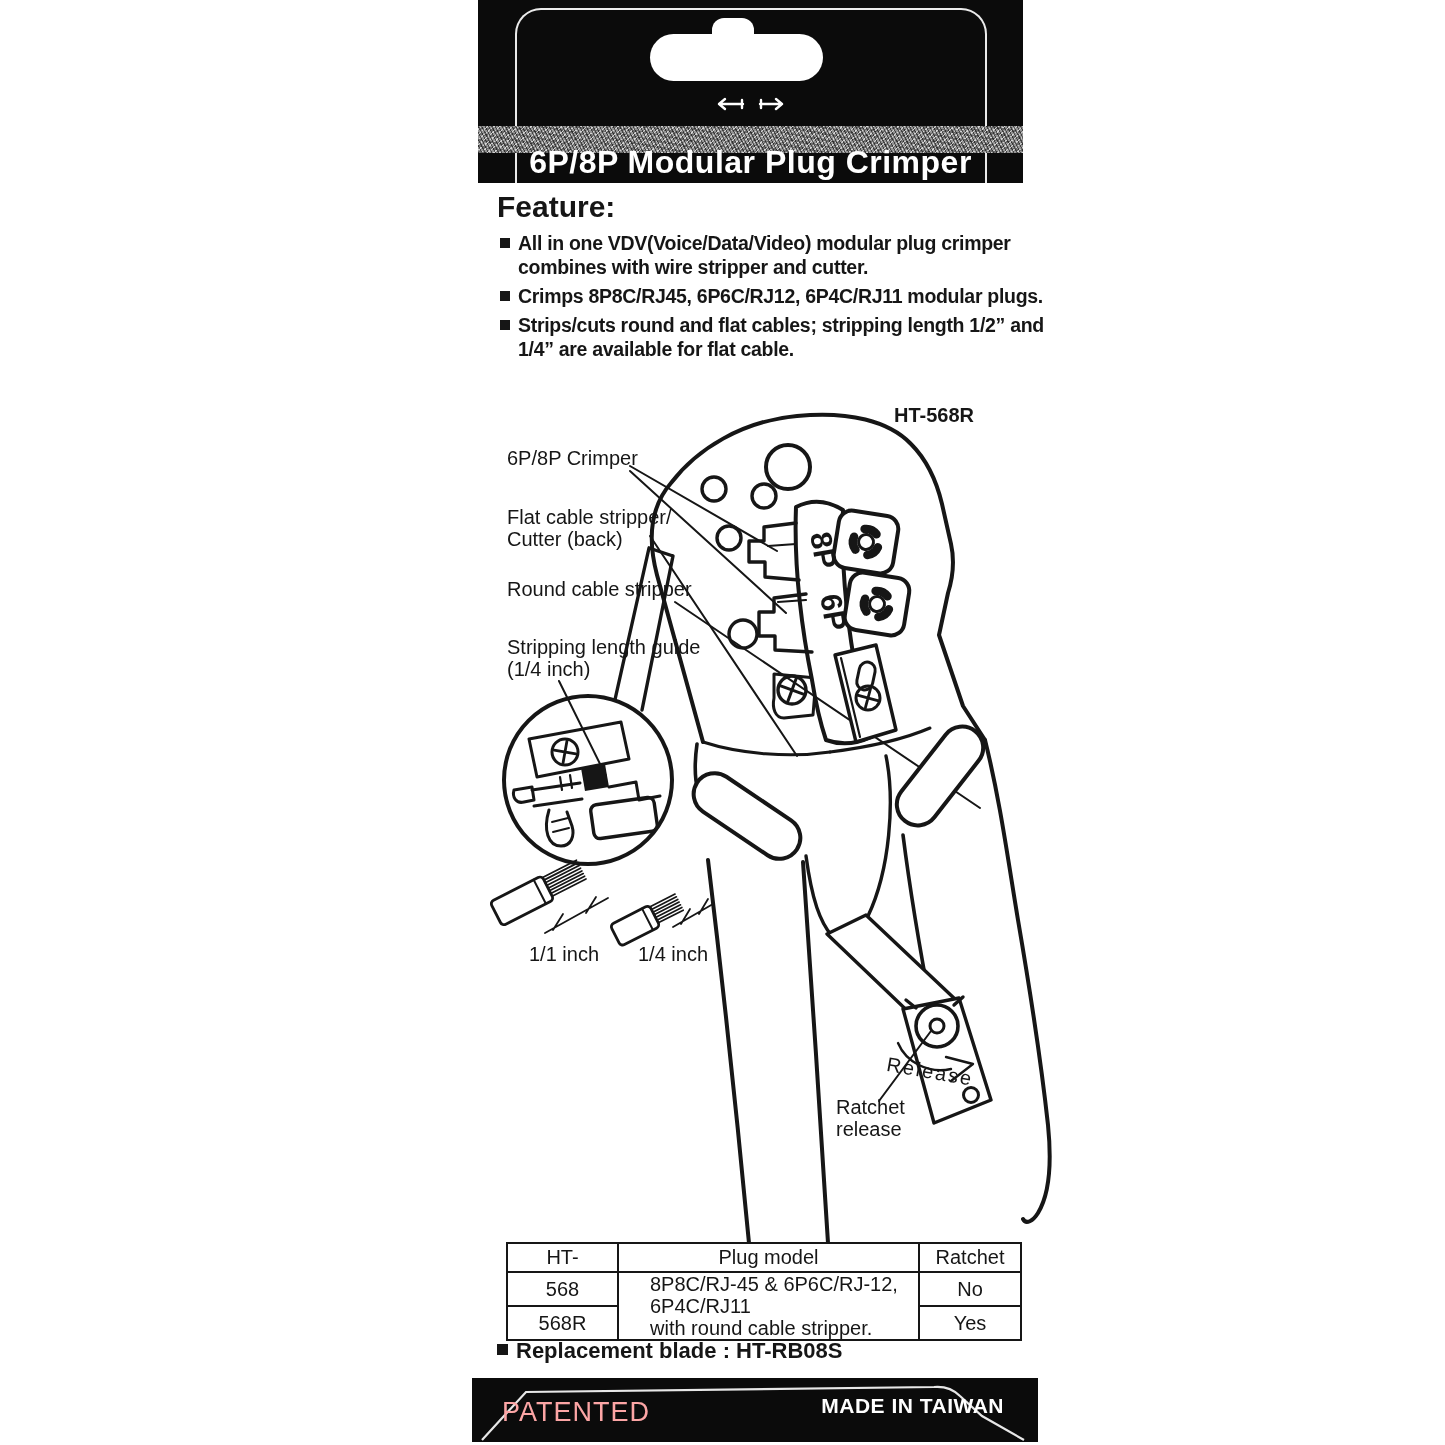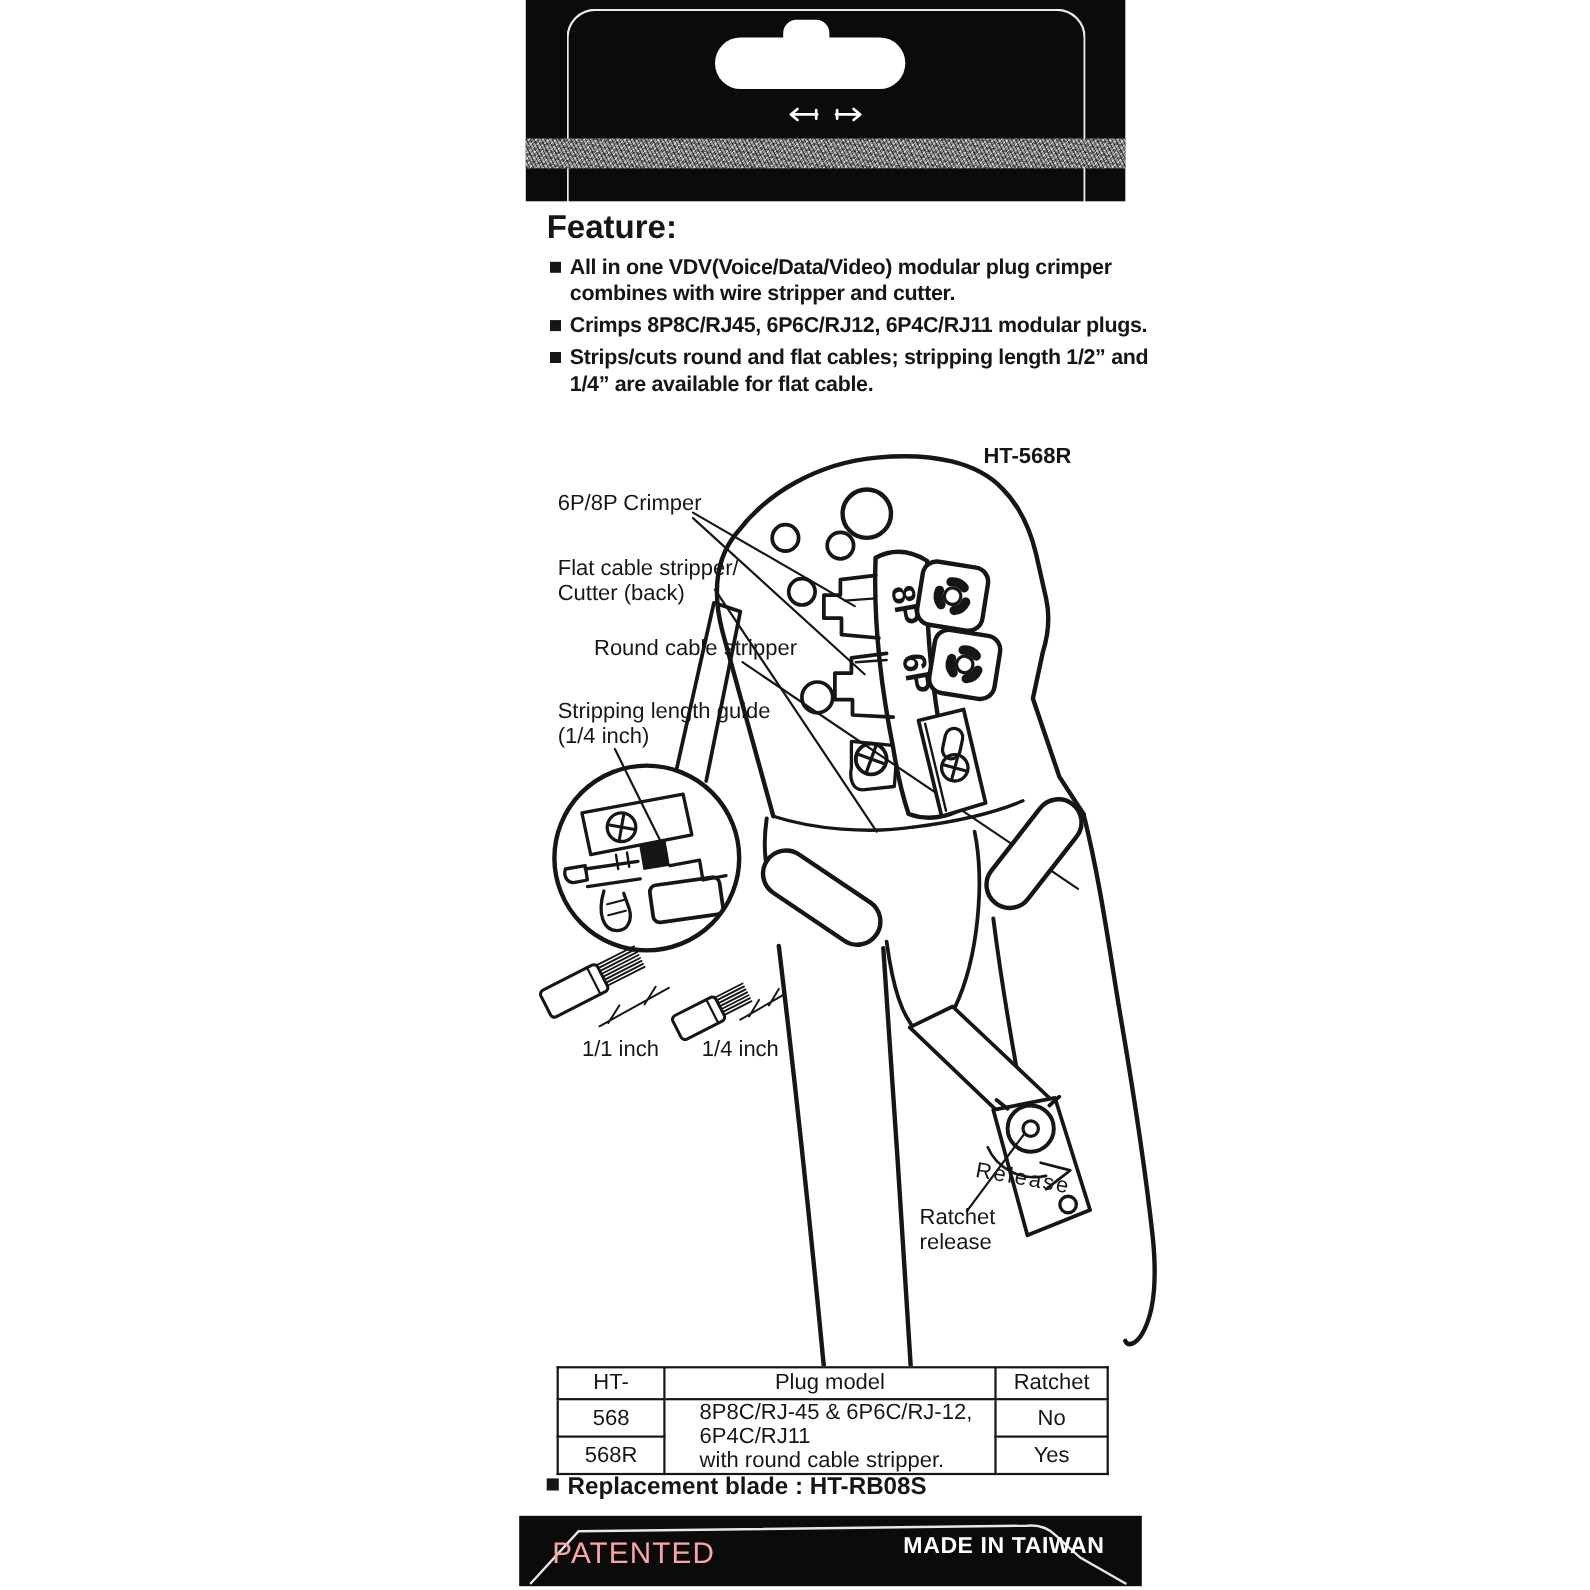--- a/index.html
+++ b/index.html
@@ -33,21 +33,21 @@
   .callout { position:absolute; font-size:20px; line-height:22px; white-space:nowrap; }
   .model-number { position:absolute; left:894px; top:404px; font-size:20px; font-weight:bold; }
   .release-label { position:absolute; left:889px; top:1053px; font-size:20px; letter-spacing:2px;
       transform:rotate(10deg); transform-origin:0 0; white-space:nowrap; }
   .cable-label { position:absolute; font-size:20px; }
 
   
   .spec-table { position:absolute; left:506px; top:1242px; border-collapse:collapse; background:#fff; }
   .spec-table td { border:2.4px solid var(--ink); font-size:20px; vertical-align:middle; background:#fff; }
   .spec-table .c { text-align:center; }
-  .col-ht { width:97px; height:29px; }
+  .col-ht { width:111px; height:29px; }
   .col-pm { width:301px; }
   .col-ra { width:102px; }
   .row-n td { height:29px; }
   .pm-cell { padding-left:31px; line-height:22px; }
 
   .replacement-row { position:absolute; left:497px; top:1338px; display:flex; }
   .replacement-row .sq { width:11px; height:11px; margin-top:6px; }
   .replacement-text { font-size:22px; font-weight:bold; }
 
   
@@ -68,20 +68,21 @@
     <div class="card-outline"></div>
     <div class="hang-bump"></div>
     <div class="hang-hole"></div>
     <svg class="hang-marks" width="72" height="18" viewBox="0 0 72 18">
       <g stroke="#fff" stroke-width="2.4" fill="none" stroke-linecap="round">
         <path d="M3,9 H27 M3,9 L9,4 M3,9 L9,14 M26,5 V13"></path>
         <path d="M44,9 H66 M66,9 L60,4 M66,9 L60,14 M45,5 V13"></path>
       </g>
     </svg>
     <div class="texture-band"></div>
+    <div class="product-title">6P/8P Modular Plug Crimper</div>
   </div>
 
   <div class="feature-heading">Feature:</div>
   <div class="feature-list">
     <div class="feature-item">
       <span class="sq"></span>
       <div class="feature-lines">
         <div>All in one VDV(Voice/Data/Video) modular plug crimper</div>
         <div>combines with wire stripper and cutter.</div>
       </div>
@@ -236,21 +237,21 @@
     <text transform="translate(810 534) rotate(80)" font-size="30" font-weight="bold" fill="currentColor">8P</text>
     <text transform="translate(820 596) rotate(80)" font-size="30" font-weight="bold" fill="currentColor">6P</text>
   </svg>
 
   <div class="model-number">HT-568R</div>
   <div class="callout" style="left:507px; top:447px;">6P/8P Crimper</div>
   <div class="callout" style="left:507px; top:506px;">
     <div>Flat cable stripper/</div>
     <div>Cutter (back)</div>
   </div>
-  <div class="callout" style="left:507px; top:578px;margin-left:33px;">Round cable stripper</div>
+  <div class="callout" style="left:507px; top:578px;">Round cable stripper</div>
   <div class="callout" style="left:507px; top:636px;">
     <div>Stripping length guide</div>
     <div>(1/4 inch)</div>
   </div>
   <div class="cable-label" style="position:absolute; left:529px; top:943px;">1/1 inch</div>
   <div class="cable-label" style="position:absolute; left:638px; top:943px;">1/4 inch</div>
   <div class="release-label">Release</div>
   <div class="callout" style="left:836px; top:1096px;">
     <div>Ratchet</div>
     <div>release</div>

